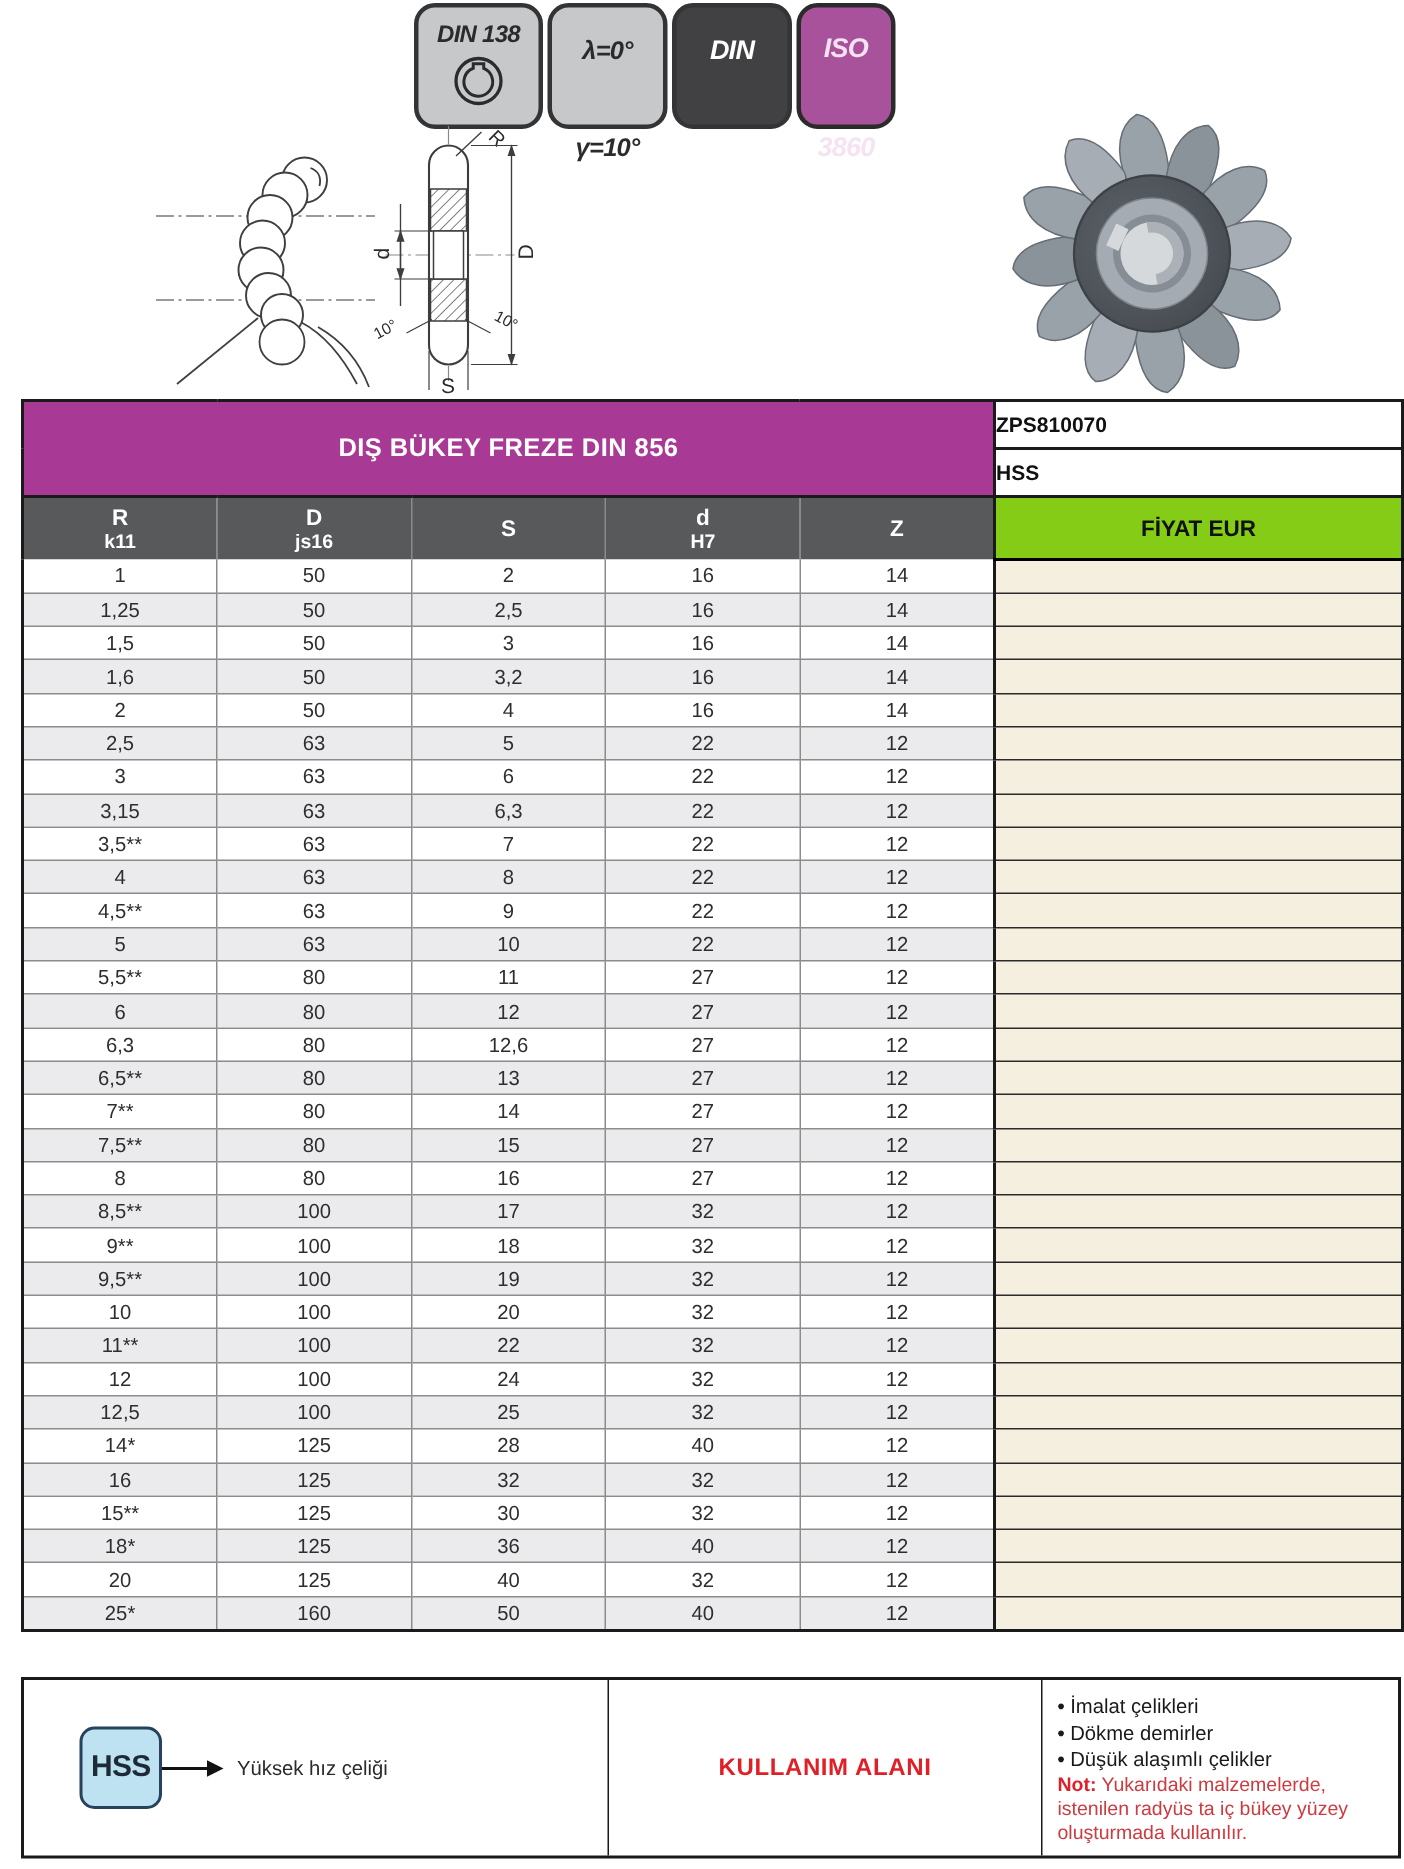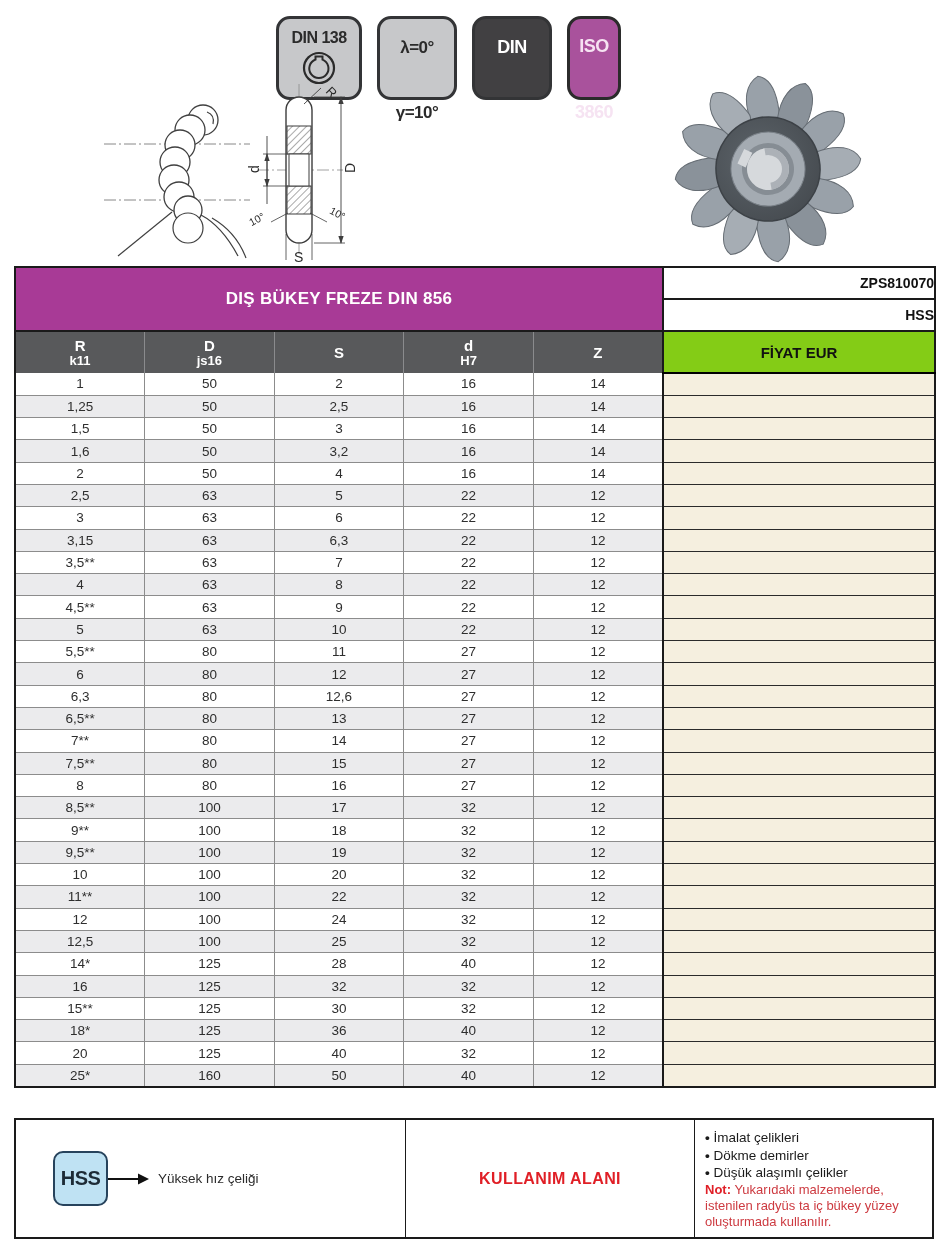--- a/index.html
+++ b/index.html
@@ -1,46 +1,46 @@
 <!DOCTYPE html>
 <html><head>
 <meta charset="utf-8">
 <style>
   * { margin: 0; padding: 0; box-sizing: border-box; }
   html, body { background: #ffffff; }
   body { font-family: "Liberation Sans", sans-serif; color: #222; }
   .page { position: relative; width: 936px; height: 1246px; background: #fff; overflow: hidden; }
 
   
-  .badges { position: absolute; left: 276px; top: 16px; display: flex; gap: 15px; }
+  .badges { position: absolute; left: 276px; top: 2px; display: flex; gap: 3px; font-style: italic; }
   .badge { height: 84px; border: 3px solid #333436; border-radius: 14px;
            display: flex; flex-direction: column; align-items: center; justify-content: center; }
   .badge.light { background: #c7c8ca; color: #2b2b2b; width: 86px; }
   .badge.light2 { background: #c7c8ca; color: #2b2b2b; width: 80px; }
   .badge.dark { background: #414042; color: #fff; width: 80px; }
-  .badge.purple { background: #a9529c; color: #f6e3f2; width: 54px; border-color: #2b2b2b; }
+  .badge.purple { background: #a9529c; color: #f6e3f2; width: 66px; border-color: #2b2b2b; }
   .badge .b-line { font-size: 17px; font-weight: bold; line-height: 1.25; letter-spacing: -0.5px; margin-top: 44px; }
   .badge.dark .b-line { font-size: 18px; line-height: 1.15; }
   .badge.purple .b-line { font-size: 18px; line-height: 1.2; }
   .badge.light .b-top { font-size: 16px; font-weight: bold; letter-spacing: -0.5px; margin-bottom: 2px; }
 
   
   .draw-left { position: absolute; left: 100px; top: 96px; }
   .draw-section { position: absolute; left: 241px; top: 78px; }
   .photo { position: absolute; left: 646px; top: 74px; }
   svg text { font-family: "Liberation Sans", sans-serif; }
 
   
   table.spec { position: absolute; left: 14px; top: 266px; width: 920px;
                border-collapse: collapse; table-layout: fixed; border: 2px solid #1a1a1a; }
   table.spec col.c-data { width: 129.6px; }
   table.spec col.c-price { width: 272px; }
   .title-cell { background: var(--purple, #a83a96); color: #fff; font-size: 17px; font-weight: bold;
                 text-align: center; letter-spacing: 0.3px; }
-  .code-cell { background: #fff; text-align: right; font-weight: bold; font-size: 14px; height: 32px;
+  .code-cell { background: #fff; text-align: left; font-weight: bold; font-size: 14px; height: 32px;
                border-left: 2px solid #1a1a1a; border-bottom: 2px solid #1a1a1a; color: #111; }
   .head-cell { background: #58595b; color: #fff; height: 42px; text-align: center;
                border-right: 1px solid #8a8b8d; border-top: 2px solid #1a1a1a; vertical-align: middle; }
   .head-cell .th-main { display: block; font-size: 15px; font-weight: bold; line-height: 1.15; }
   .head-cell .th-sub { display: block; font-size: 13px; font-weight: bold; line-height: 1.1; }
   .price-head { background: #84cc16; color: #111; font-weight: bold; font-size: 15px; text-align: center;
                 border-left: 2px solid #1a1a1a; border-top: 2px solid #1a1a1a; border-bottom: 2px solid #000000; }
   tbody td { height: 22.3px; text-align: center; font-size: 13.5px; color: #2e2e2e; padding: 0;
              border-right: 1px solid #8c8c8c; border-bottom: 1px solid #8c8c8c; background: #fff; }
   tbody tr.stripe td { background: #ebebed; }

